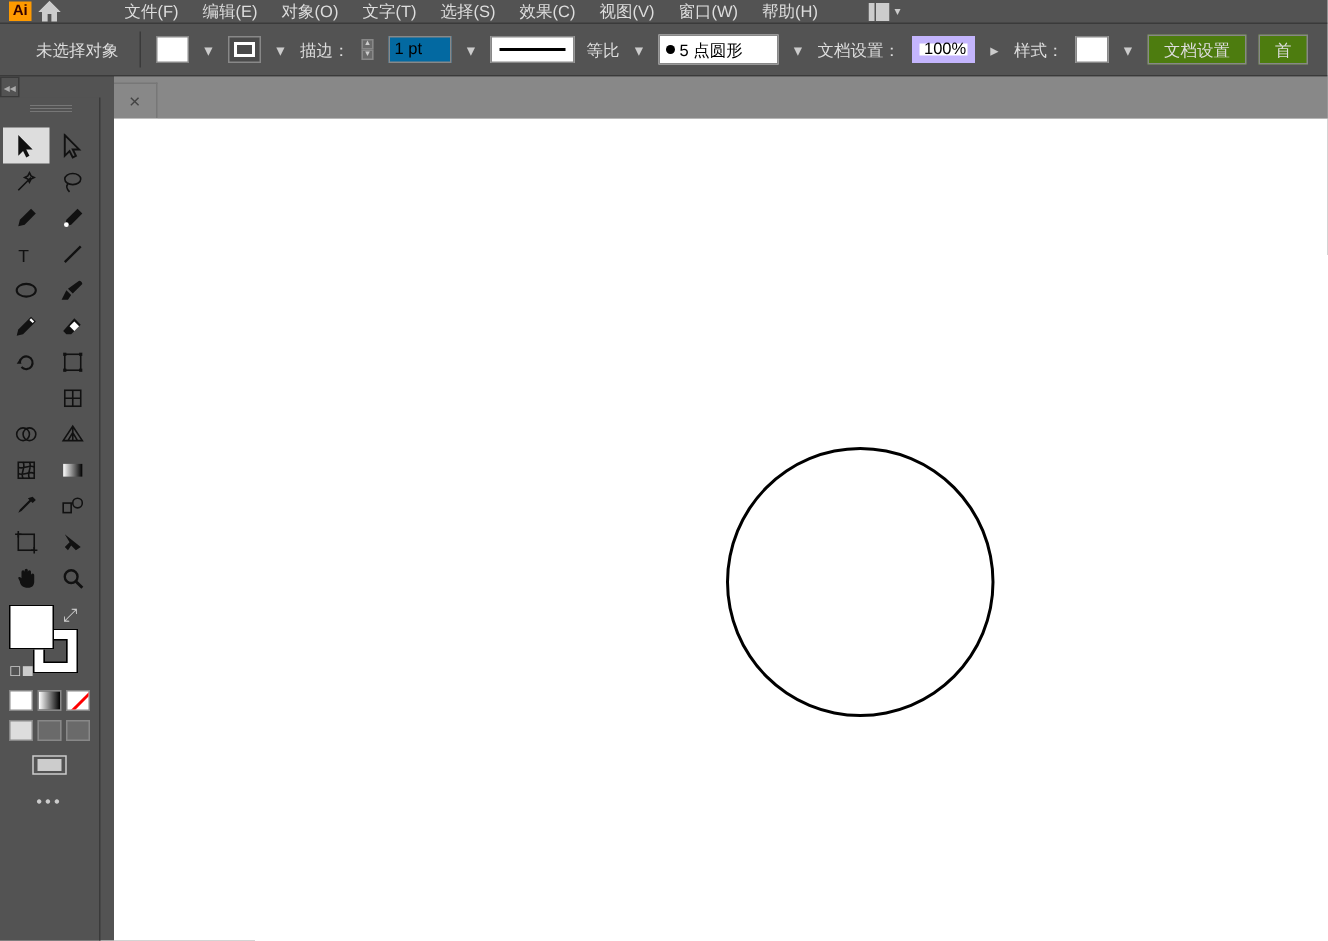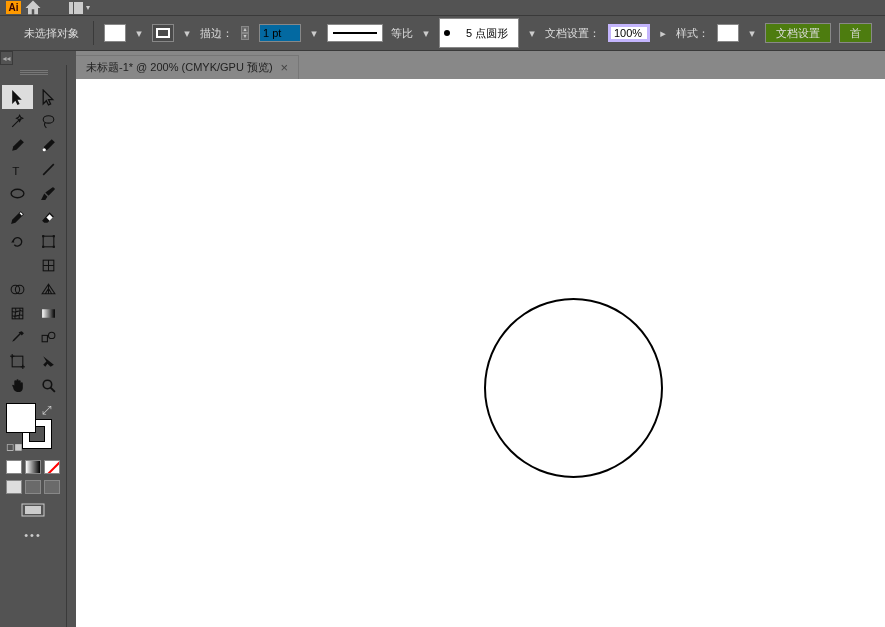--- a/index.html
+++ b/index.html
@@ -14,23 +14,23 @@
 .status-label{color:#ddd;padding:2px 4px}
 .sep{width:1px;height:24px;background:#3a3a3a;margin:0 2px}
 .swatch{width:22px;height:18px;border:1px solid #888;background:#fff}
 .swatch-stroke{width:22px;height:18px;border:1px solid #888;background:#4a4a4a;position:relative}
 .swatch-stroke::after{content:"";position:absolute;inset:3px;border:2px solid #fff;background:#4a4a4a}
 .dd{width:10px;height:16px;display:flex;align-items:center;justify-content:center;color:#ccc;cursor:pointer}
 .lbl{color:#ddd}
 .numfield{width:42px;height:18px;background:#0369a1;border:1px solid #888;padding:0 3px;color:#000;display:flex;align-items:center}
 .linefield{width:56px;height:18px;background:#fff;border:1px solid #888;display:flex;align-items:center;justify-content:center}
 .linefield .ln{width:44px;height:2px;background:#000}
-.brushfield{width:80px;height:30px;background:#fff;border:1px solid #888;display:flex;align-items:center;padding:0 4px;gap:16px}
+.brushfield{width:80px;height:20px;background:#fff;border:1px solid #888;display:flex;align-items:center;padding:0 4px;gap:3px}
 .brushfield .dot{width:6px;height:6px;border-radius:50%;background:#000}
-.opfield{width:42px;height:18px;background:#fff;border:3px solid #c4b5fd;padding:0 3px;display:flex;align-items:center}
+.opfield{width:42px;height:18px;background:#fff;border:5px solid #c4b5fd;padding:0 3px;display:flex;align-items:center}
 .stylefield{width:22px;height:18px;background:#fff;border:1px solid #888}
 .btn{height:20px;padding:0 10px;background:#4d7c0f;border:1px solid #888;color:#ddd;display:flex;align-items:center;cursor:pointer}
 .collapse-bar{position:absolute;left:0;top:51px;width:13px;height:14px;background:#535353;border:1px solid #3a3a3a;color:#aaa;font-size:8px;display:flex;align-items:center;justify-content:center;cursor:pointer}
 .tabbar{position:absolute;left:76px;top:51px;right:0;height:28px;background:#888;display:flex;align-items:flex-end}
 .tab{height:24px;background:#888;padding:0 10px;display:flex;align-items:center;gap:8px;color:#222;border-right:1px solid #777;border-top:1px solid #777;cursor:pointer}
 .tab .close{color:#444;cursor:pointer;font-size:13px}
 .toolbar{position:absolute;left:0;top:65px;width:67px;bottom:0;background:#535353;border-right:1px solid #3a3a3a;padding-top:18px}
 .tool-grip{position:absolute;left:20px;top:4px;width:28px;height:6px;background:repeating-linear-gradient(0deg,#777 0 1px,transparent 1px 2px)}
 .tool-grid{display:grid;grid-template-columns:1fr 1fr;gap:0;padding:2px}
 .tool{width:31px;height:24px;display:flex;align-items:center;justify-content:center;color:#111;cursor:pointer;position:relative}
@@ -60,20 +60,31 @@
 </head>
 <body>
 
 <div class="menubar">
   <div class="app-icon">Ai</div>
   <div class="home-icon">
     <svg viewBox="0 0 16 16">
         <path fill="#ccc" d="M8 2L2 8h2v5h3V9h2v4h3V8h2z"></path>
       </svg>
   </div>
+  <div class="menu-items">
+    <div class="menu-item">文件(F)</div>
+    <div class="menu-item">编辑(E)</div>
+    <div class="menu-item">对象(O)</div>
+    <div class="menu-item">文字(T)</div>
+    <div class="menu-item">选择(S)</div>
+    <div class="menu-item">效果(C)</div>
+    <div class="menu-item">视图(V)</div>
+    <div class="menu-item">窗口(W)</div>
+    <div class="menu-item">帮助(H)</div>
+  </div>
   <div class="panel-toggle">
     <svg width="14" height="12" viewBox="0 0 14 12">
         <rect x="0" y="0" width="4" height="12" fill="#ccc"></rect>
         <rect x="5" y="0" width="9" height="12" fill="#ccc"></rect>
       </svg>
     <span style="font-size:8px">▾</span>
   </div>
 </div>
 
 <div class="optbar">
@@ -107,21 +118,20 @@
   <div class="stylefield"></div>
     <div class="dd">▾</div>
   <div class="btn">文档设置</div>
   <div class="btn">首</div>
 </div>
 
 <div class="collapse-bar">◂◂</div>
 
 <div class="tabbar">
   <div class="tab">
-    <span>未标题-1* @ 200% (CMYK/GPU 预览)</span>
     <span class="close">×</span>
   </div>
 </div>
 
 <div class="toolbar">
   <div class="tool-grip"></div>
   <div class="tool-grid">
     <div class="tool sel">
         <svg viewBox="0 0 16 16">
           <path fill="#111" d="M3 1l0 13 3-3 2 4 2-1-2-4 4 0z"></path>

